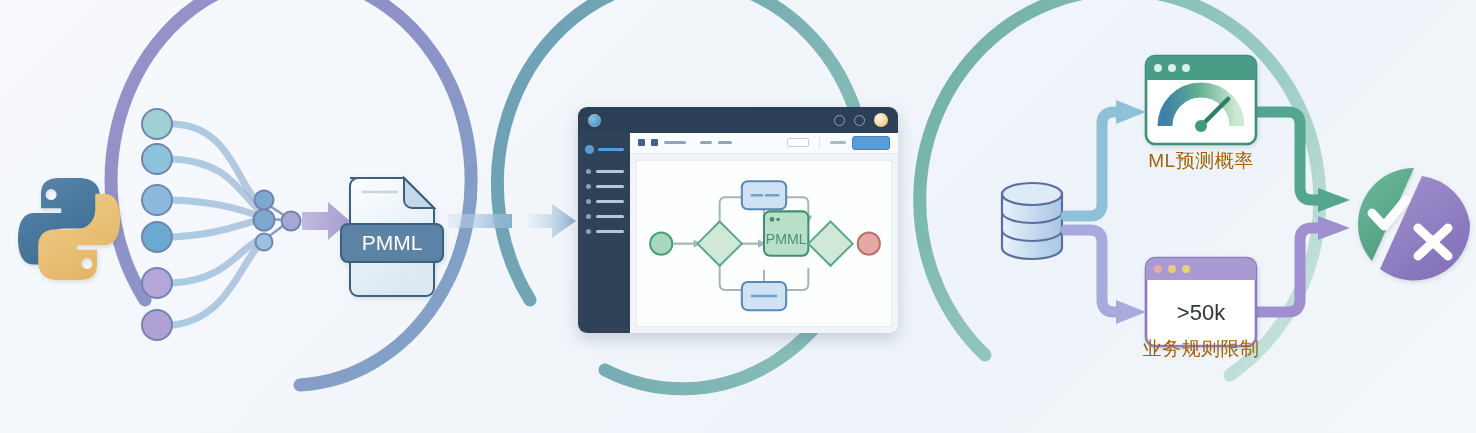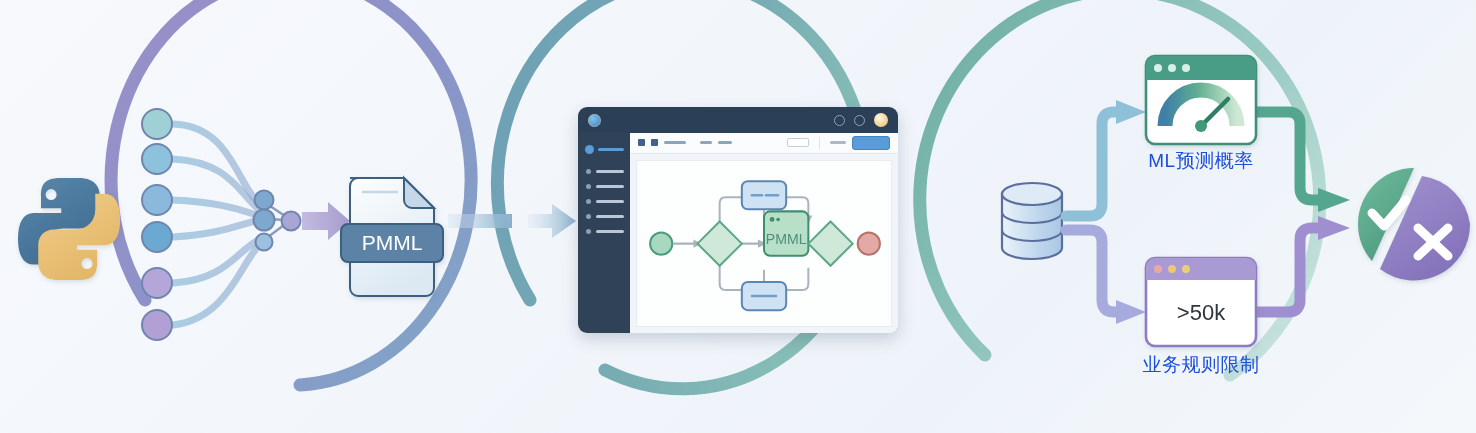--- a/index.html
+++ b/index.html
@@ -4,21 +4,21 @@
 <style>
   html,body{margin:0;padding:0;}
   body{
     width:1476px;height:433px;overflow:hidden;
     background:linear-gradient(135deg,#f7f9fc 0%,#f2f6fb 40%,#eef3f9 70%,#f4f8fb 100%);
     font-family:"Liberation Sans","DejaVu Sans",sans-serif;
   }
   #stage{position:relative;width:1476px;height:433px;}
   #stage svg.layer{position:absolute;left:0;top:0;width:1476px;height:433px;}
   .lbl{
-    position:absolute;font-size:19px;color:#1d4ed8;letter-spacing:.5px;
+    position:absolute;font-size:19px;color:#a16207;letter-spacing:.5px;
     white-space:nowrap;transform:translateX(-50%);
   }
 </style>
 </head>
 <body>
 
 <div id="stage">
 
   <svg class="layer" viewBox="0 0 1476 433">
     <defs>
@@ -301,15 +301,15 @@
             </g>
             <rect x="104" y="118" width="44" height="28" rx="6" fill="#cfe2f3" stroke="#5b87b5" stroke-width="2"></rect>
             <line x1="114" y1="132" x2="138" y2="132" stroke="#6f9fcb" stroke-width="2.4" stroke-linecap="round"></line>
           </svg>
         </div>
       </div>
     </div>
   </div>
 
   <div class="lbl" style="left:1201px;top:148px;">ML预测概率</div>
-  <div class="lbl" style="left:1201px;top:352px;">业务规则限制</div>
+  <div class="lbl" style="left:1201px;top:336px;">业务规则限制</div>
 
 </div>
 
 </body></html>

